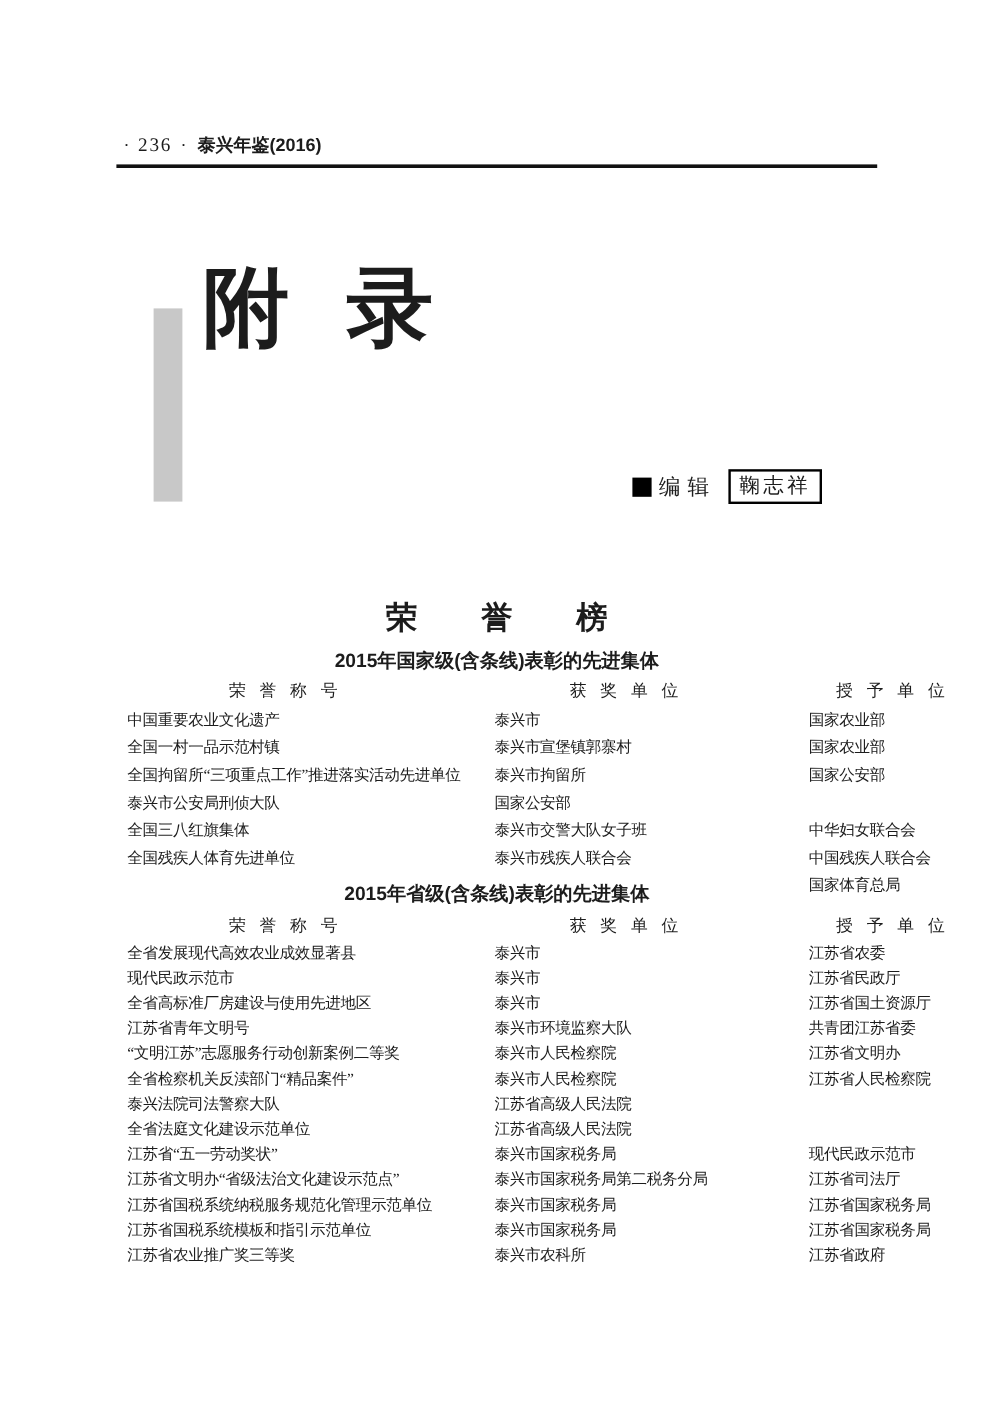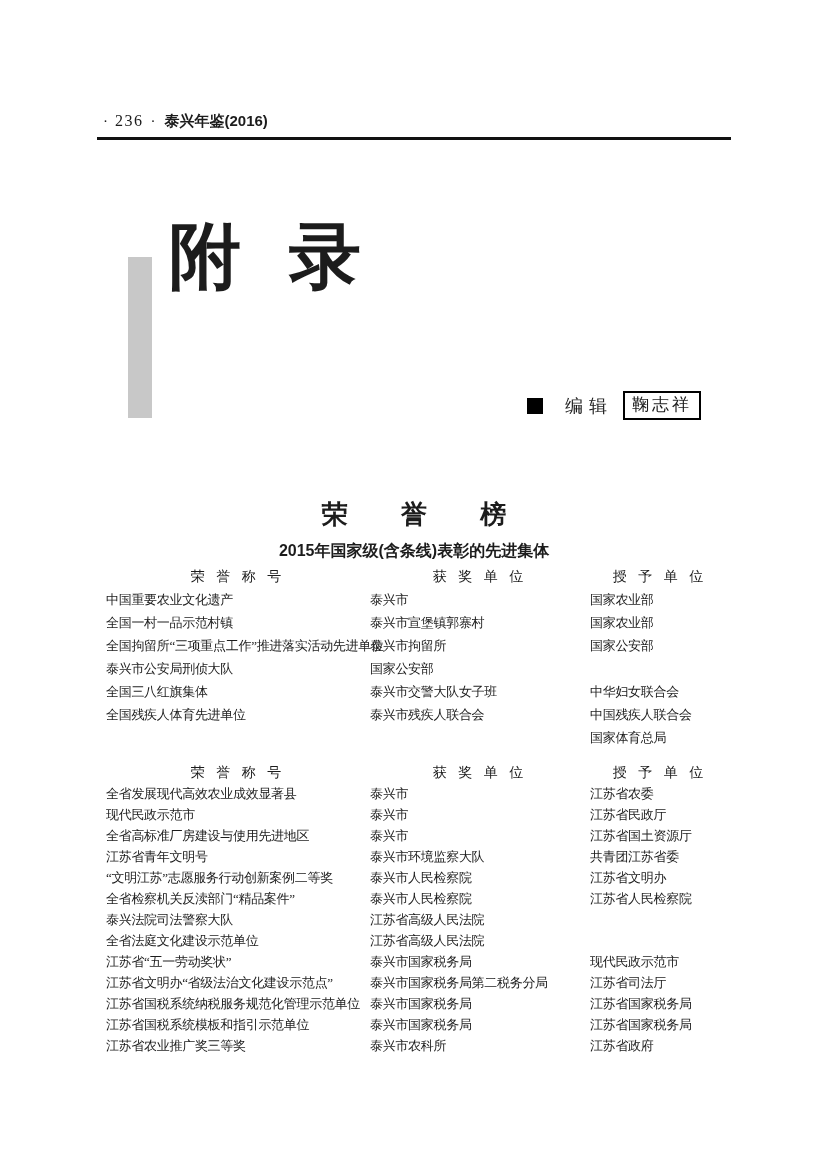--- a/index.html
+++ b/index.html
@@ -72,21 +72,21 @@
     align-items: center;
     white-space: nowrap;
   }
   .black-square {
     width: 16px;
     height: 16px;
     background: #000000;
     margin-right: 6px;
     flex: 0 0 auto;
   }
-  .editor-label { font-size: 18px; letter-spacing: 6px; margin-left: 16px; }
+  .editor-label { font-size: 18px; letter-spacing: 6px; }
   .editor-name {
     margin-left: 10px;
     border: 2px solid #000000;
     padding: 0 7px 2px 7px;
     font-size: 17px;
     letter-spacing: 3px;
   }
 
   
   .section-title {
@@ -116,20 +116,21 @@
   .sub1 { top: 541px; }
   .sub2 { top: 735px; }
 
   
   .tbl { position: absolute; left: 106px; width: 624px; }
   .tbl1 { top: 565px; }
   .tbl2 { top: 762px; }
   .tr {
     display: grid;
     grid-template-columns: 264px 220px 140px;
+    gap: 42px;
   }
   .tbl1 .tr { height: 23px; line-height: 23px; }
   .tbl2 .tr { height: 21px; line-height: 21px; }
   .th {
     text-align: center;
     font-size: 14px;
     letter-spacing: 4px;
     white-space: nowrap;
   }
   .td {
@@ -199,20 +200,21 @@
         <span class="td">泰兴市残疾人联合会</span>
         <span class="td">中国残疾人联合会</span>
       </div>
       <div class="tr">
         <span class="td"></span>
         <span class="td"></span>
         <span class="td">国家体育总局</span>
       </div>
     </div>
 
+  <h3 class="subtitle sub2">2015年省级(含条线)表彰的先进集体</h3>
   <div class="tbl tbl2">
       <div class="tr thead">
         <span class="th">荣 誉 称 号</span>
         <span class="th">获 奖 单 位</span>
         <span class="th">授 予 单 位</span>
       </div>
       <div class="tr">
         <span class="td">全省发展现代高效农业成效显著县</span>
         <span class="td">泰兴市</span>
         <span class="td">江苏省农委</span>

